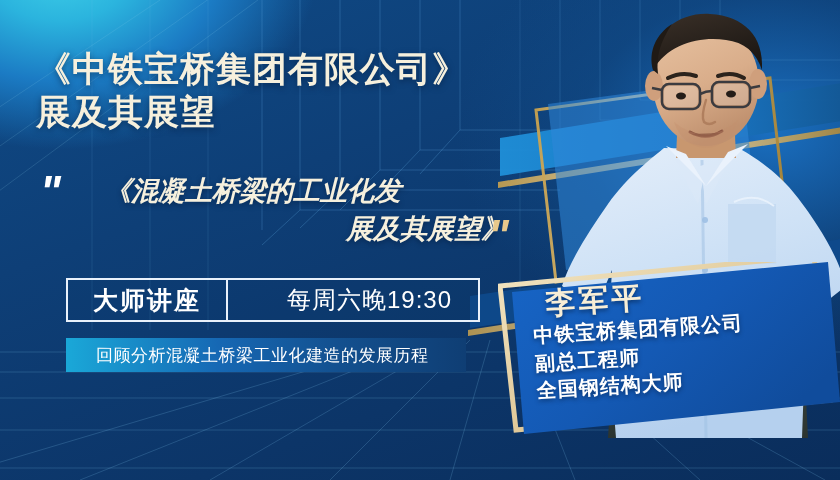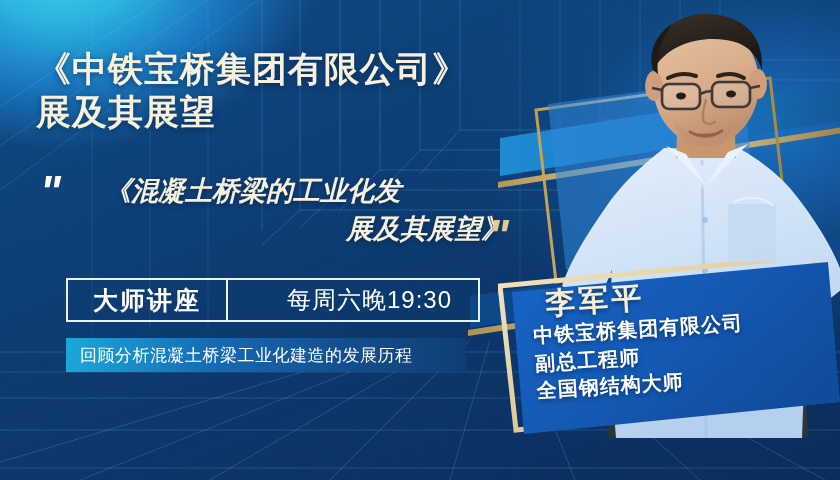--- a/index.html
+++ b/index.html
@@ -65,21 +65,21 @@
     flex:1; text-align:center; color:#ffffff; font-size:24px; letter-spacing:1px;margin-left:33px;
   }
 
   
   .sub-banner {
     position:absolute; left:66px; top:338px; width:400px; height:34px;
     background:linear-gradient(90deg, #1aa8d8 0%, #1668b4 38%, #13508f 68%, #0f3e74 100%);
     display:flex; align-items:center;
   }
   .sub-banner span {
-    padding-left:14px; color:#ffffff; font-size:17px; letter-spacing:.5px;
+    padding-left:30px; color:#ffffff; font-size:17px; letter-spacing:.5px;
     white-space:nowrap;
   }
 
   
   .panel-group { position:absolute; left:498px; top:262px; width:342px; height:186px; }
   .panel-svg { width:100%; height:100%; display:block; }
   .panel-text {
     position:absolute; left:0; top:0; width:342px; height:186px;
     transform:rotate(-3.6deg); transform-origin:10px 20px;
   }

